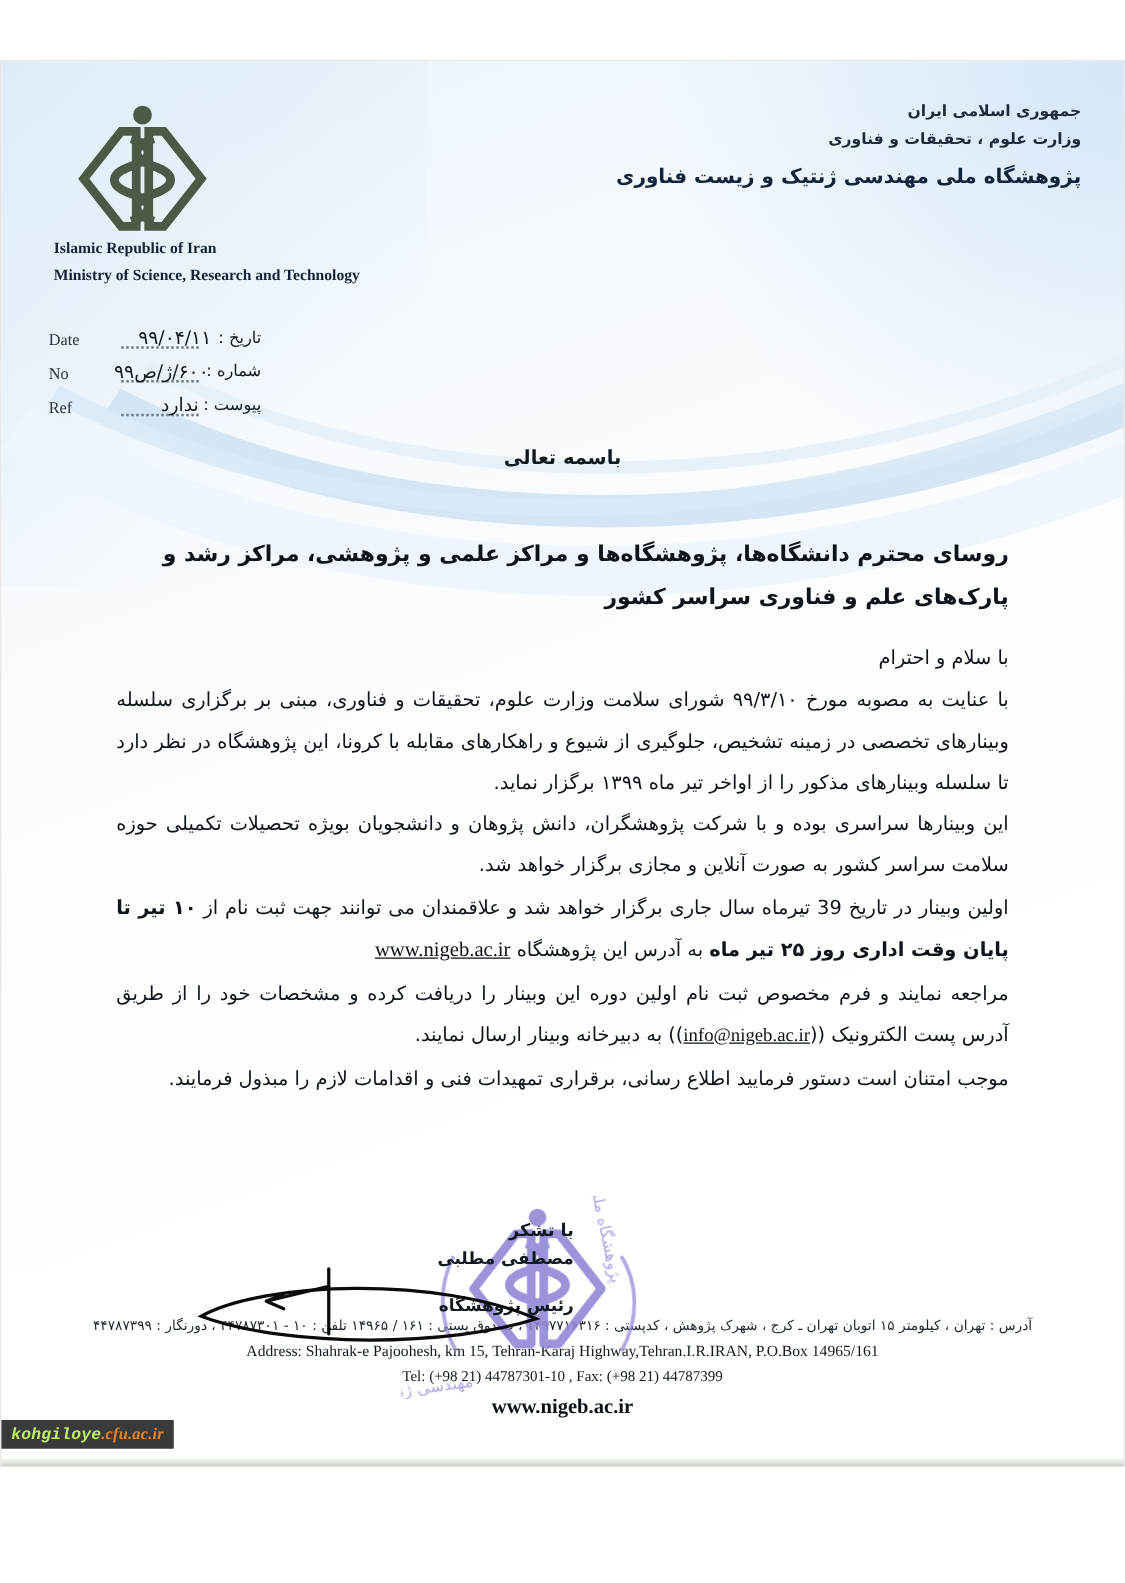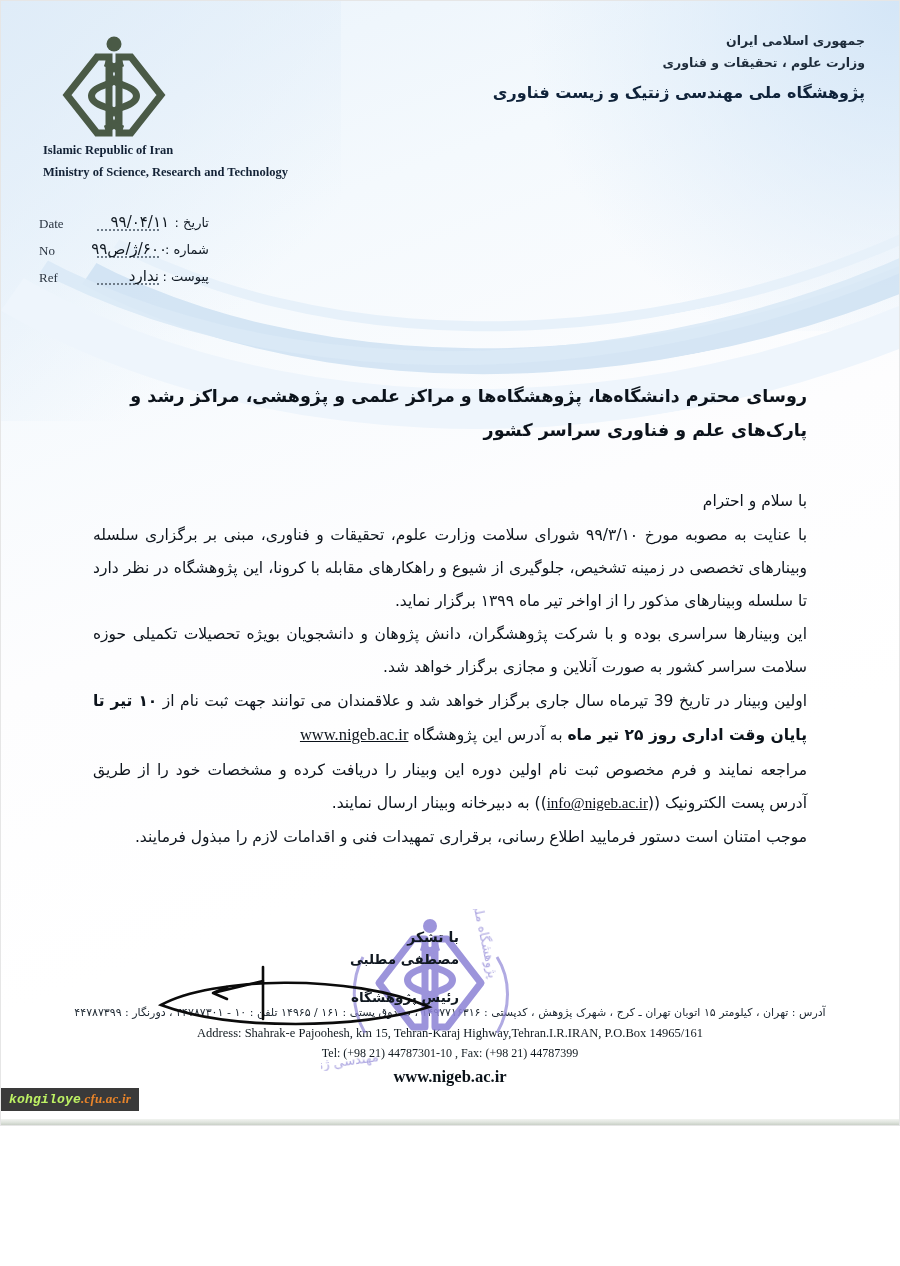--- a/index.html
+++ b/index.html
@@ -10,20 +10,21 @@
   .page {
     position: relative;
     width: 900px;
     height: 1126px;
     overflow: hidden;
     background:
       linear-gradient(160deg, #eaf3fb 0%, #f4f9fd 22%, #fdfdfe 48%, #ffffff 70%, #ffffff 100%);
     font-family: "DejaVu Sans", "Liberation Sans", sans-serif;
     box-sizing: border-box;
     border: 1px solid #e6e6e6;
+    margin-top: 48px;
   }
 
   
   .swoosh-layer {
     position: absolute;
     inset: 0;
     overflow: hidden;
     pointer-events: none;
   }
   .swoosh {
@@ -181,21 +182,21 @@
     right: 92px;
     left: 92px;
     text-align: right;
     font-size: 17.5px;
     font-weight: bold;
     line-height: 1.95;
     color: #0c131b;
   }
   .body-text {
     position: absolute;
-    top: 484px;
+    top: 461px;
     right: 92px;
     left: 92px;
     text-align: justify;
     font-size: 15.5px;
     line-height: 2.12;
     color: #0d141c;
   }
   .body-text p {
     margin: 0 0 1px 0;
   }
@@ -380,20 +381,21 @@
       <span class="meta-value mv-no">۶۰۰/ژ/ص۹۹</span>
     </div>
     <div class="meta-row">
       <span class="meta-label">پیوست :</span>
       <span class="meta-dots"></span>
       <span class="meta-en">Ref</span>
       <span class="meta-value mv-att">ندارد</span>
     </div>
   </div>
 
+  <div class="basmala">باسمه تعالی</div>
 
   <div class="addressee">روسای محترم دانشگاه‌ها، پژوهشگاه‌ها و مراکز علمی و پژوهشی، مراکز رشد و پارک‌های علم و فناوری سراسر کشور</div>
 
   <div class="body-text">
     <p class="p-greet">با سلام و احترام</p>
     <p>با عنایت به مصوبه مورخ ۹۹/۳/۱۰ شورای سلامت وزارت علوم، تحقیقات و فناوری، مبنی بر برگزاری سلسله وبینارهای تخصصی در زمینه تشخیص، جلوگیری از شیوع و راهکارهای مقابله با کرونا، این پژوهشگاه در نظر دارد تا سلسله وبینارهای مذکور را از اواخر تیر ماه ۱۳۹۹ برگزار نماید.</p>
     <p>این وبینارها سراسری بوده و با شرکت پژوهشگران، دانش پژوهان و دانشجویان بویژه تحصیلات تکمیلی حوزه سلامت سراسر کشور به صورت آنلاین و مجازی برگزار خواهد شد.</p>
     <p><span>اولین وبینار در تاریخ 39 تیرماه سال جاری برگزار خواهد شد و علاقمندان می توانند جهت ثبت نام از </span><span class="b">۱۰ تیر تا پایان وقت اداری  روز ۲۵ تیر ماه</span><span> به آدرس این پژوهشگاه </span><a class="ulink" href="#">www.nigeb.ac.ir</a></p>
     <p class="p-last"><span> مراجعه نمایند و فرم مخصوص ثبت نام اولین دوره این وبینار را دریافت کرده و مشخصات خود را از طریق آدرس پست الکترونیک ((</span><a class="email" href="#">info@nigeb.ac.ir</a><span>)) به  دبیرخانه وبینار ارسال نمایند.</span></p>
     <p>موجب امتنان است دستور فرمایید اطلاع رسانی، برقراری تمهیدات فنی و اقدامات لازم را مبذول فرمایند.</p>

